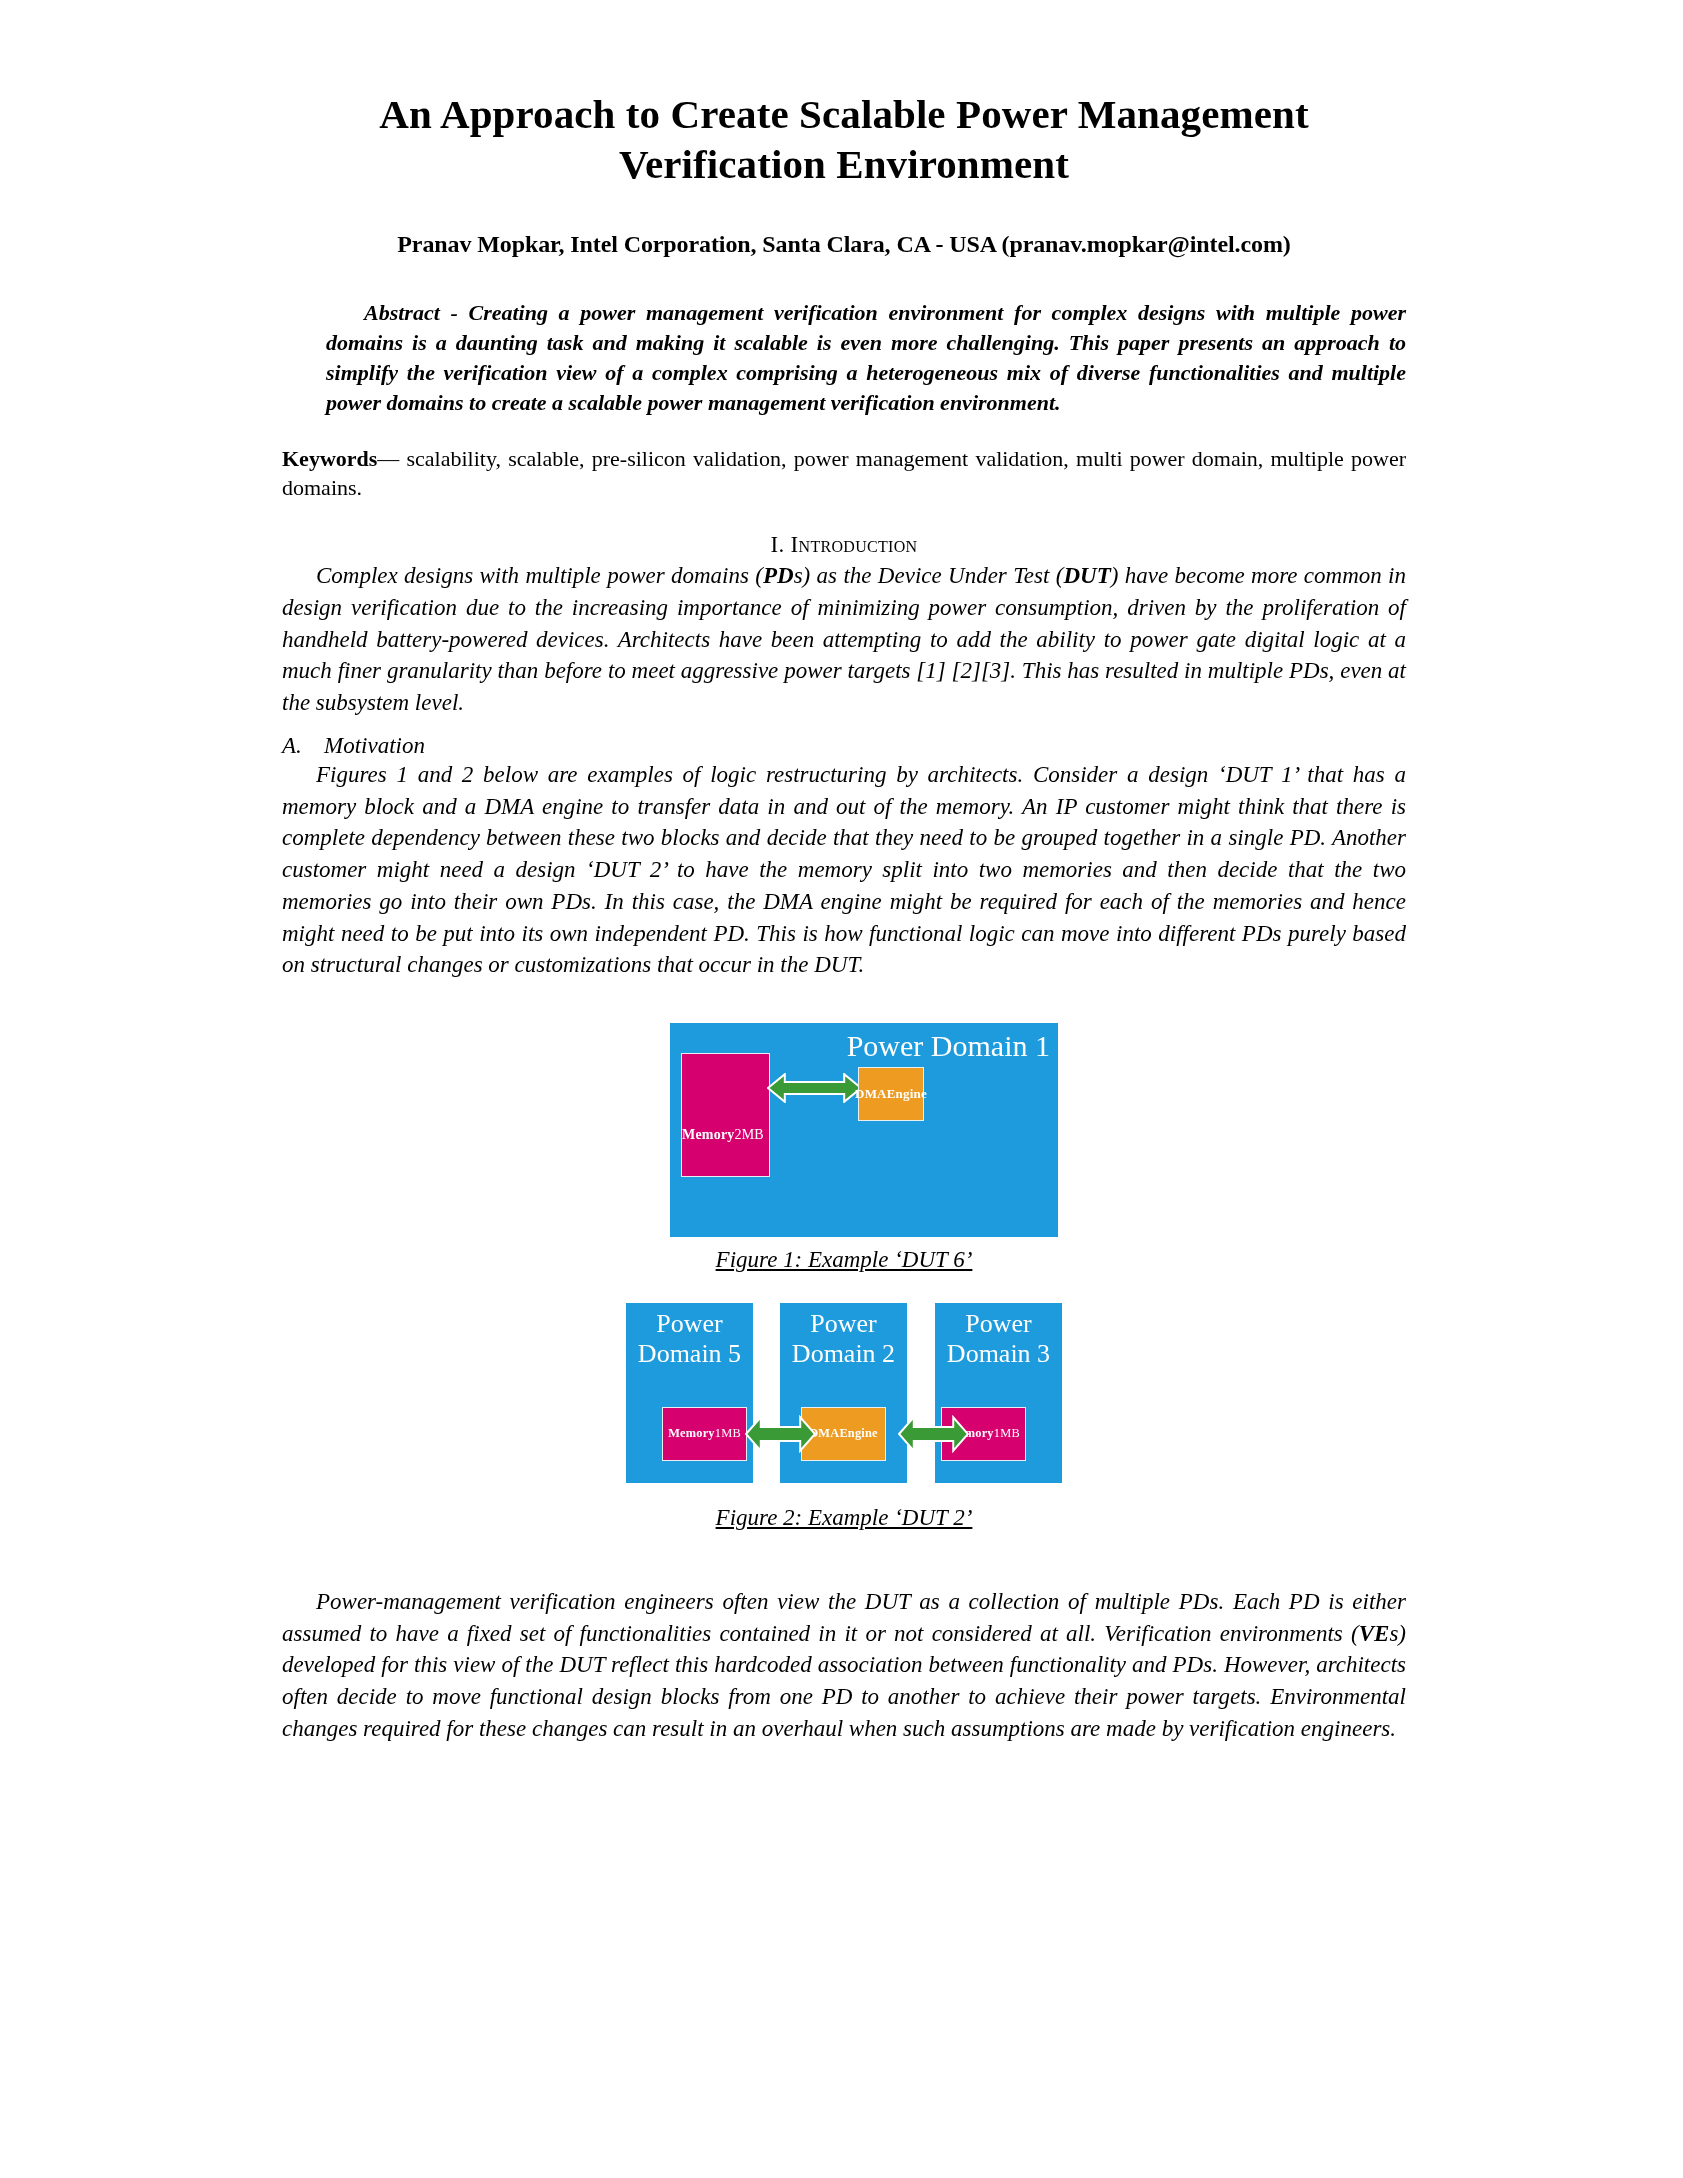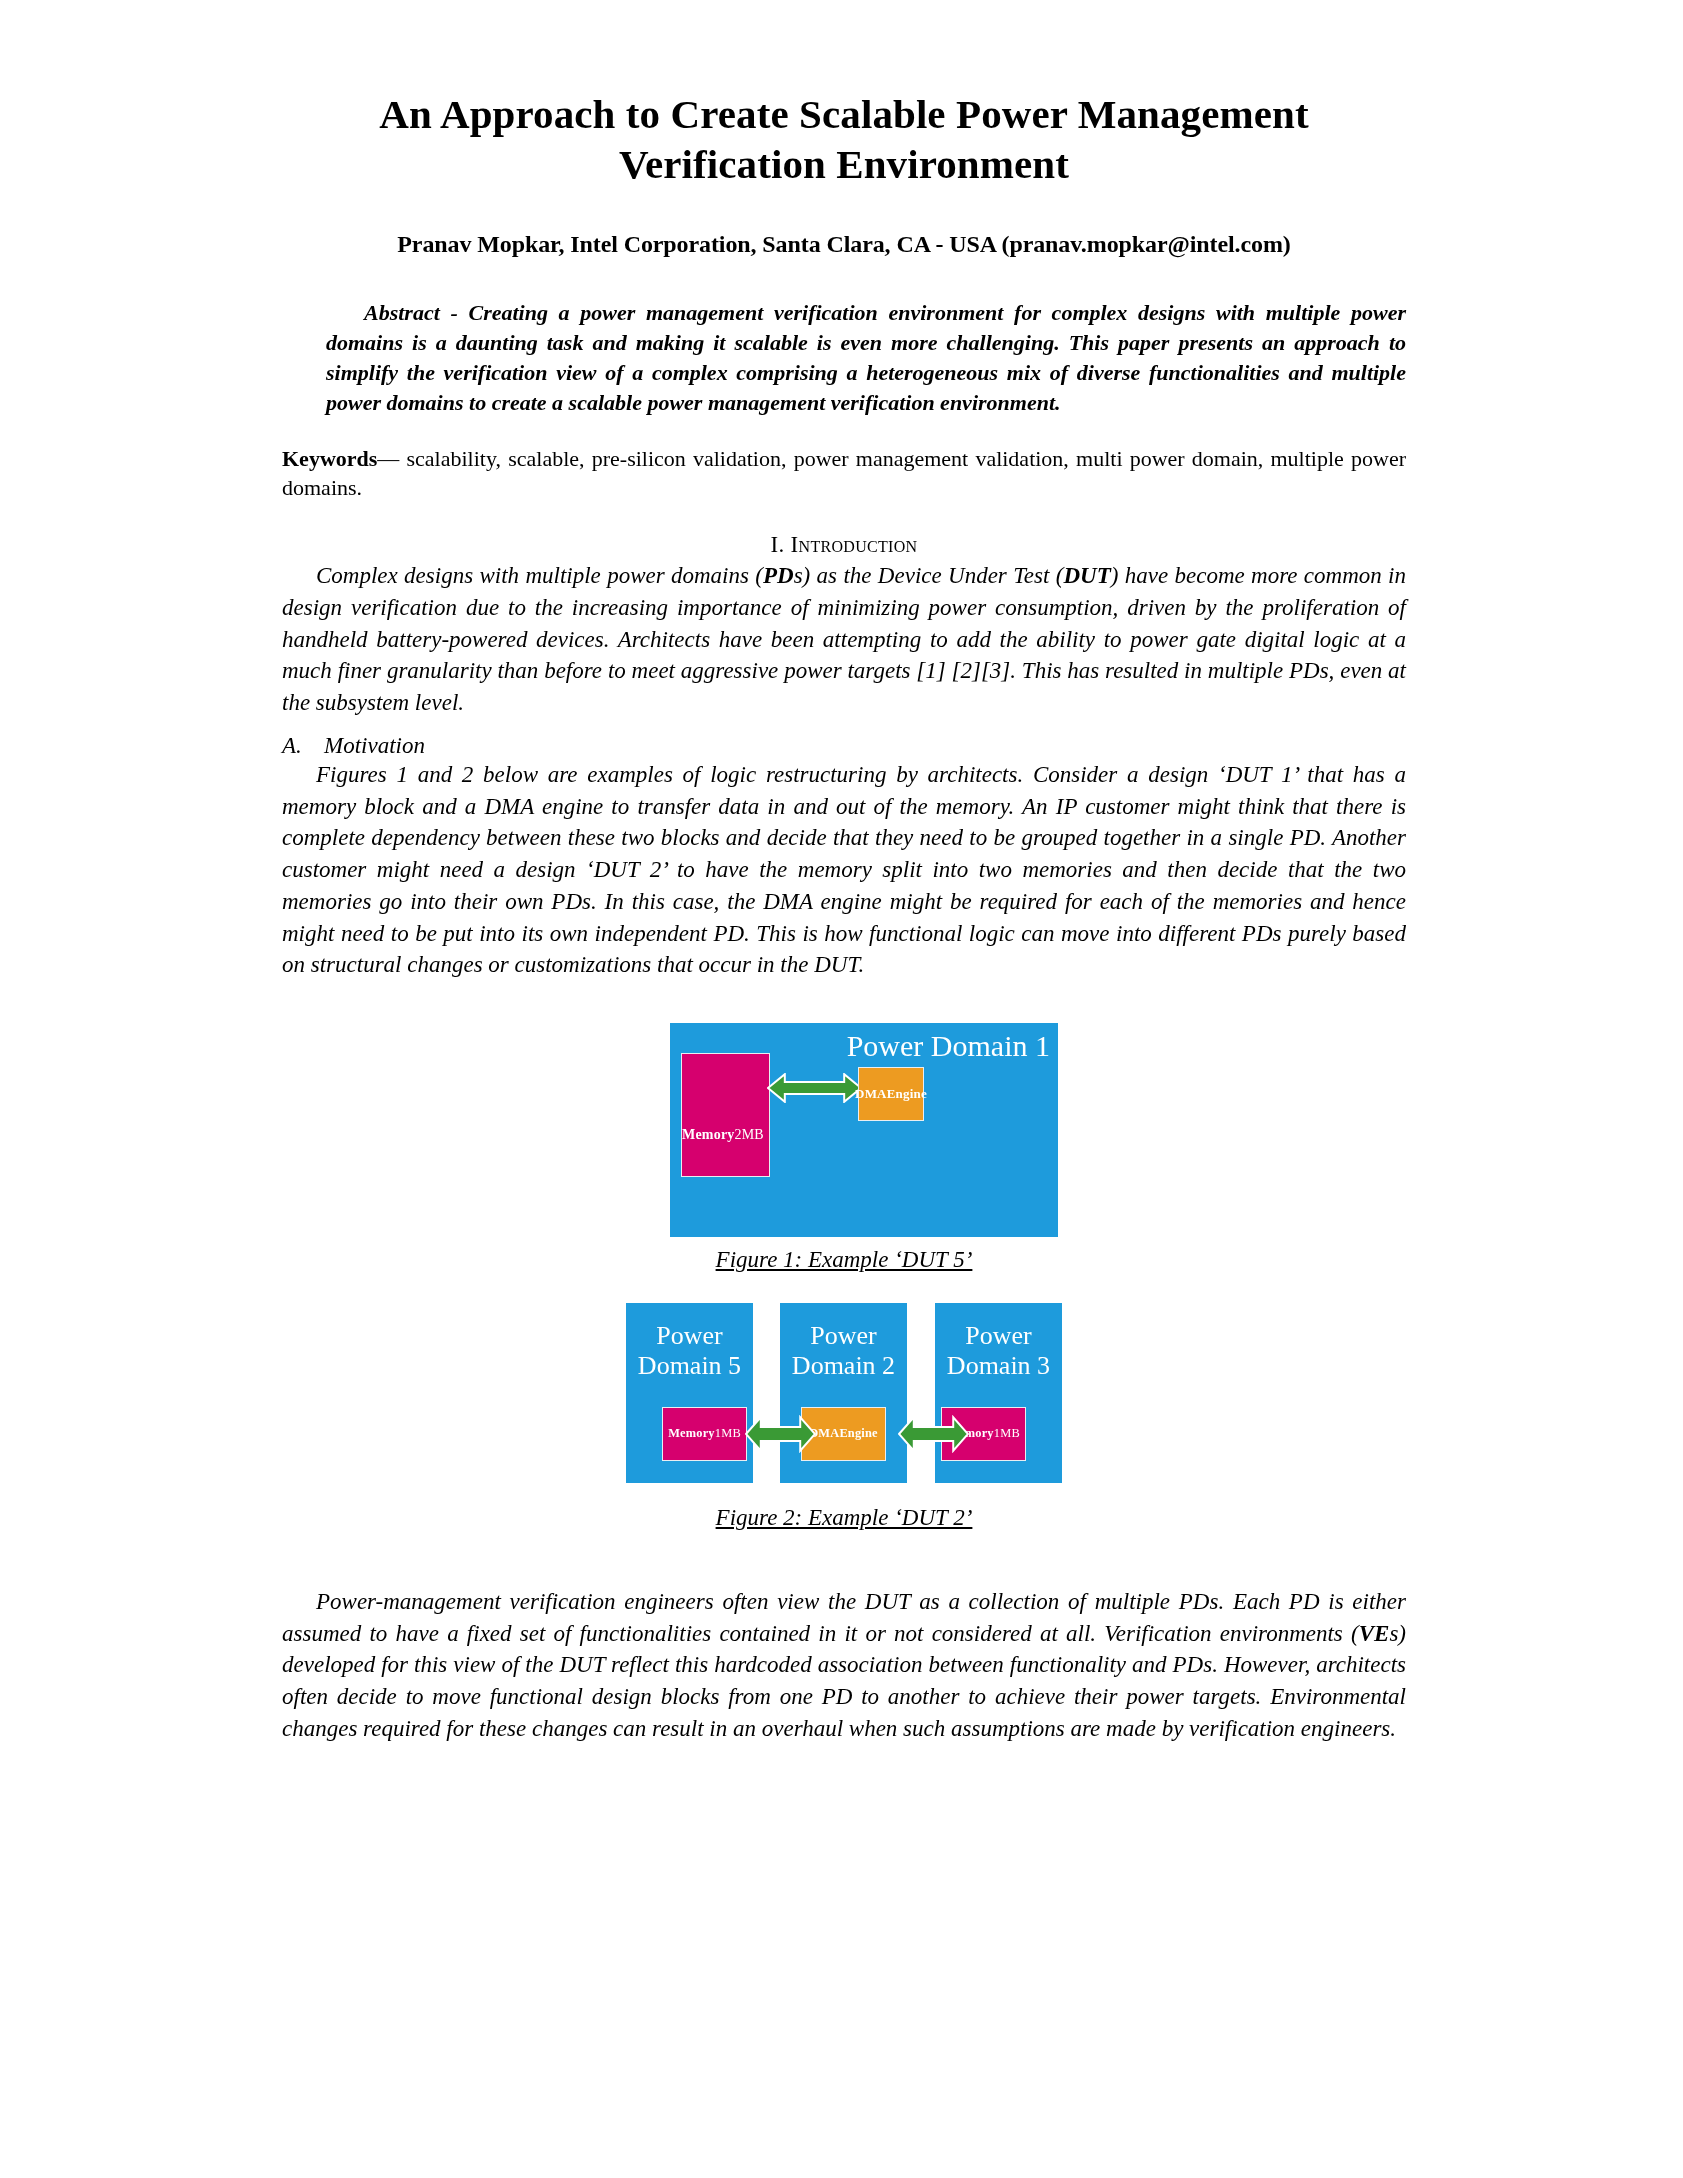--- a/index.html
+++ b/index.html
@@ -195,21 +195,20 @@
   .fig2-d3 { left: 309px; }
   .fig2-domain-label {
     position: absolute;
     left: 0;
     right: 0;
     top: 6px;
     color: #ffffff;
     font-size: 26px;
     line-height: 1.16;
     text-align: center;
-    margin-top: 12px;
   }
   .fig2-blk {
     top: 104px;
     height: 54px;
     width: 85px;
     font-size: 12.4px;
     line-height: 1.28;
   }
   .fig2-mem1 { left: 36px; }
   .fig2-dma  { left: 21px; }
@@ -260,21 +259,21 @@
         <svg class="arrow-h fig1-arrow" viewBox="0 0 96 30">
           <polygon points="1,15 18,1 18,9 78,9 78,1 95,15 78,29 78,21 18,21 18,29" fill="#3A9A35" stroke="#ffffff" stroke-width="2"></polygon>
         </svg>
 
         <div class="blk dma fig1-dma">
           <div class="l1">DMA</div>
           <div class="l1">Engine</div>
         </div>
 
       </div>
-      <div class="figure-caption">Figure 1: Example ‘DUT 5’</div>
+      <div class="figure-caption">Figure 1: Example ‘DUT 6’</div>
     </div>
 
     <div class="figure-block">
       <div class="fig2-wrap">
 
         <div class="pd-box fig2-domain fig2-d1">
           <div class="fig2-domain-label">
             <div>Power</div>
             <div>Domain 5</div>
           </div>

